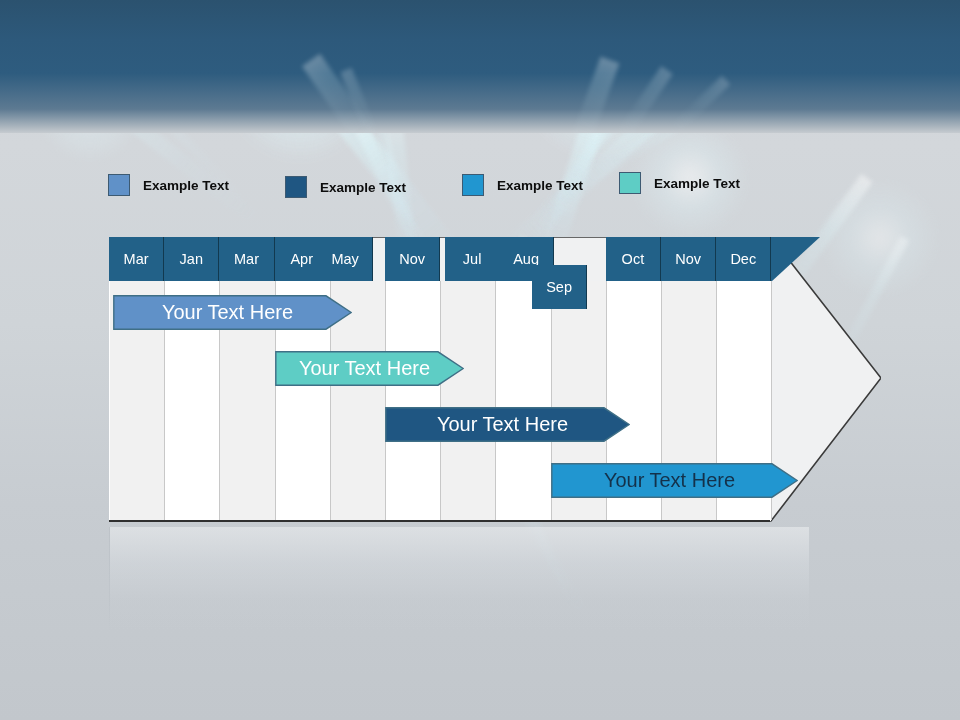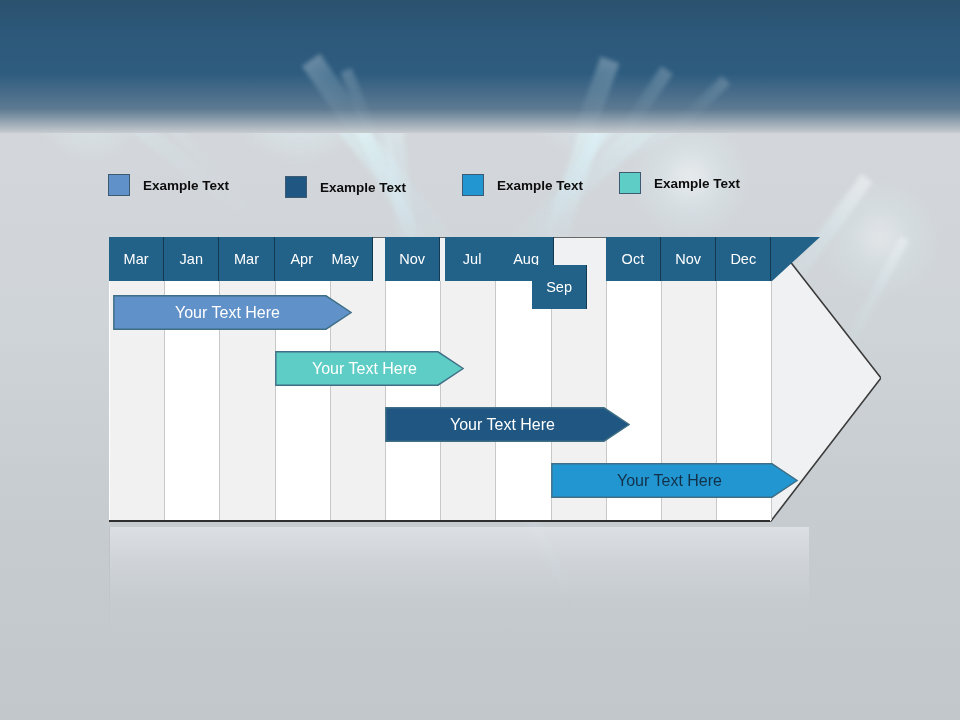--- a/index.html
+++ b/index.html
@@ -193,21 +193,21 @@
   .bar {
     position: absolute;
     display: flex;
     align-items: center;
     box-sizing: border-box;
   }
   .bar .bar-label {
     position: relative;
     width: 100%;
     text-align: center;
-    font-size: 16px;
+    font-size: 20px;
     white-space: nowrap;
     padding-right: 10px;
     z-index: 2;
   }
 
   .table-bottom-line {
     position: absolute;
     left: 0;
     top: 283px;
     width: 661px;

